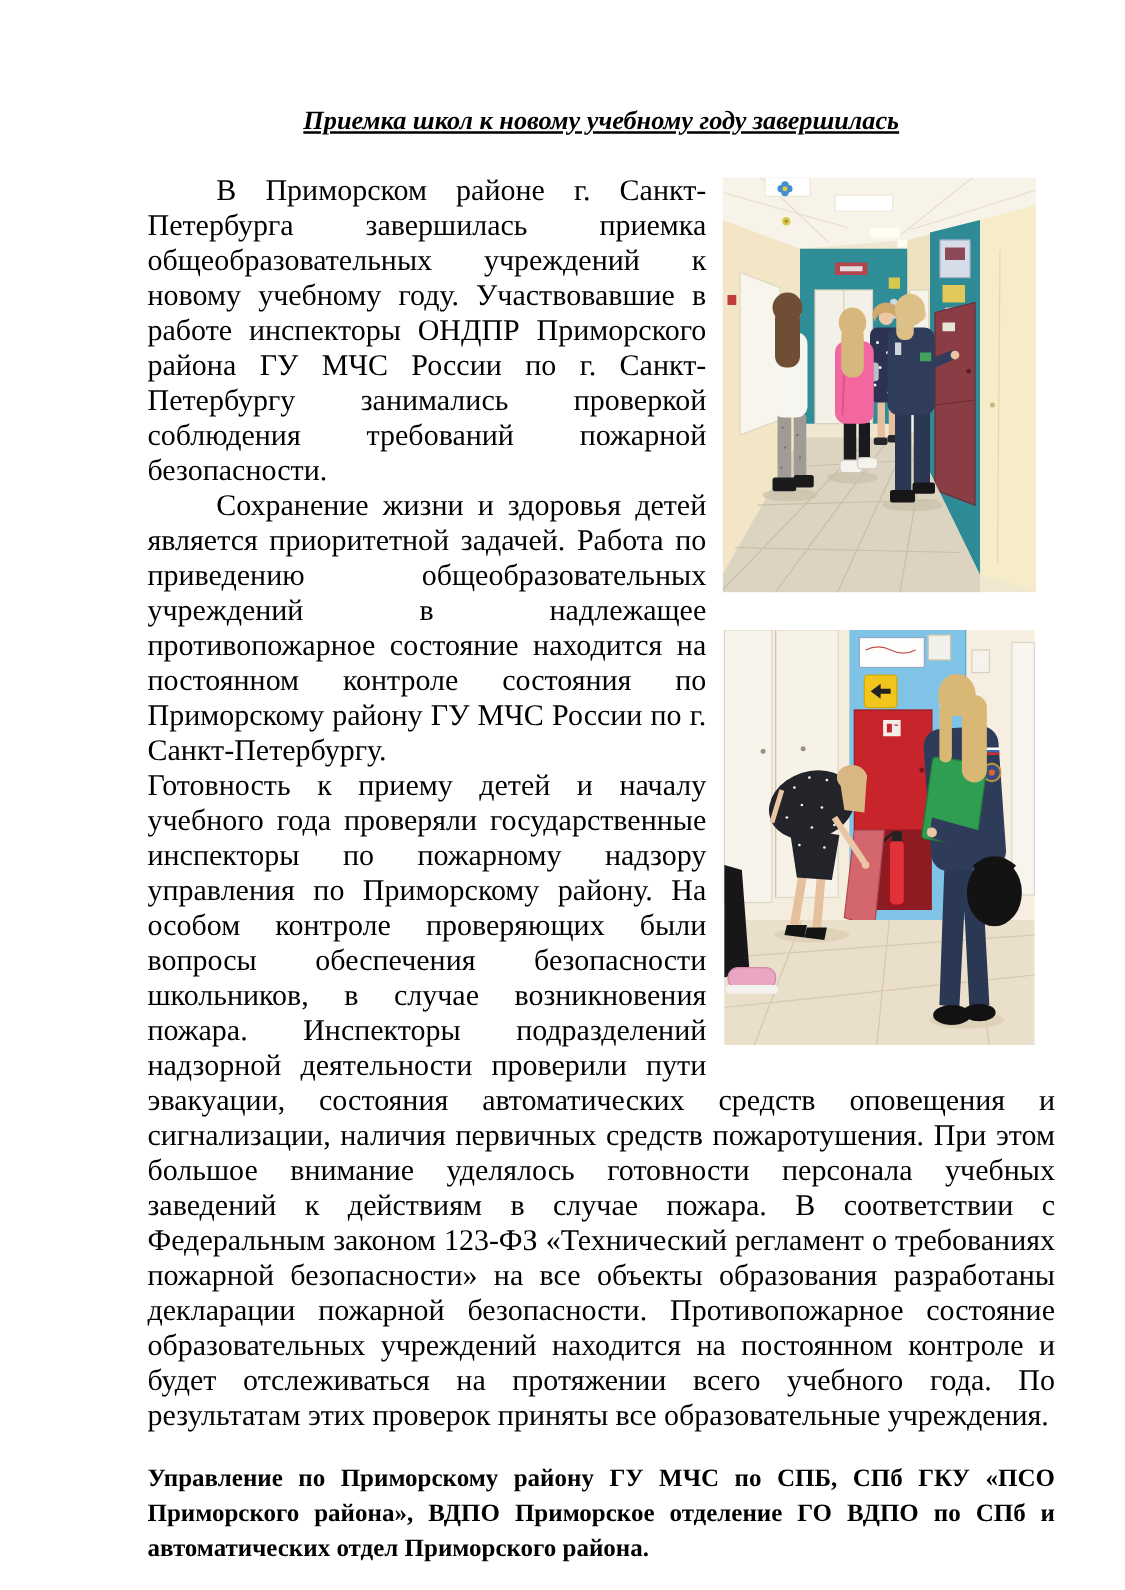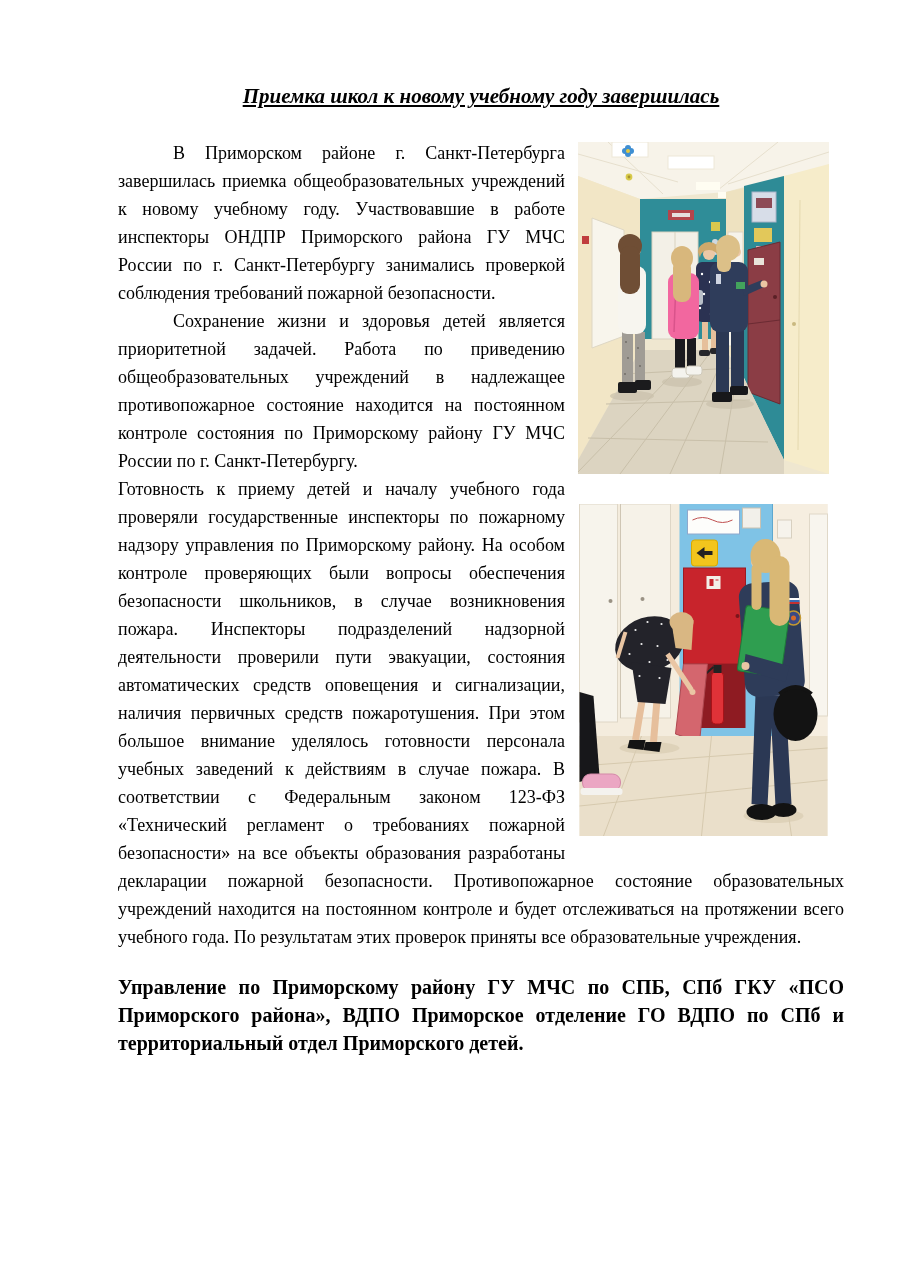--- a/index.html
+++ b/index.html
@@ -39,21 +39,21 @@
   }
   figure.photo {
     margin: 0 0 30px 0;
     width: 251px;
     height: 332px;
     overflow: hidden;
   }
   figure.photo svg { display: block; width: 251px; height: 332px; }
   .para {
     margin: 0;
-    font-size: 18px;
+    font-size: 24px;
     line-height: 28px;
     text-align: justify;
   }
   .para.indent { text-indent: 55px; }
   .footer-bold {
     margin: 22px 0 0 0;
     font-size: 20px;
     line-height: 28px;
     font-weight: bold;
     text-align: justify;
@@ -309,15 +309,15 @@
             <rect x="172" y="60" width="10" height="46" rx="5" fill="#d9b875"></rect>
           </g>
         </svg>
       </figure>
     </div>
 
     <p class="para indent">В Приморском районе г. Санкт-Петербурга завершилась приемка общеобразовательных учреждений к новому учебному году. Участвовавшие в работе инспекторы ОНДПР Приморского района ГУ МЧС России по г. Санкт-Петербургу занимались проверкой соблюдения требований пожарной безопасности.</p>
     <p class="para indent">Сохранение жизни и здоровья детей является приоритетной задачей. Работа по приведению общеобразовательных учреждений в надлежащее противопожарное состояние находится на постоянном контроле состояния по Приморскому району ГУ МЧС России по г. Санкт-Петербургу.</p>
     <p class="para">Готовность к приему детей и началу учебного года проверяли государственные инспекторы по пожарному надзору управления по Приморскому району. На особом контроле проверяющих были вопросы обеспечения безопасности школьников, в случае возникновения пожара. Инспекторы подразделений надзорной деятельности проверили пути эвакуации, состояния автоматических средств оповещения и сигнализации, наличия первичных средств пожаротушения. При этом большое внимание уделялось готовности персонала учебных заведений к действиям в случае пожара. В соответствии с Федеральным законом 123-ФЗ «Технический регламент о требованиях пожарной безопасности» на все объекты образования разработаны декларации пожарной безопасности. Противопожарное состояние образовательных учреждений находится на постоянном контроле и будет отслеживаться на протяжении всего учебного года. По результатам этих проверок приняты все образовательные учреждения.</p>
 
-    <p class="footer-bold">Управление по Приморскому району ГУ МЧС по СПБ, СПб ГКУ «ПСО Приморского района», ВДПО Приморское отделение ГО ВДПО по СПб и территориальный отдел Приморского детей.</p>
+    <p class="footer-bold">Управление по Приморскому району ГУ МЧС по СПБ, СПб ГКУ «ПСО Приморского района», ВДПО Приморское отделение ГО ВДПО по СПб и автоматических отдел Приморского района.</p>
   </div>
 </div>
 
 </body></html>

